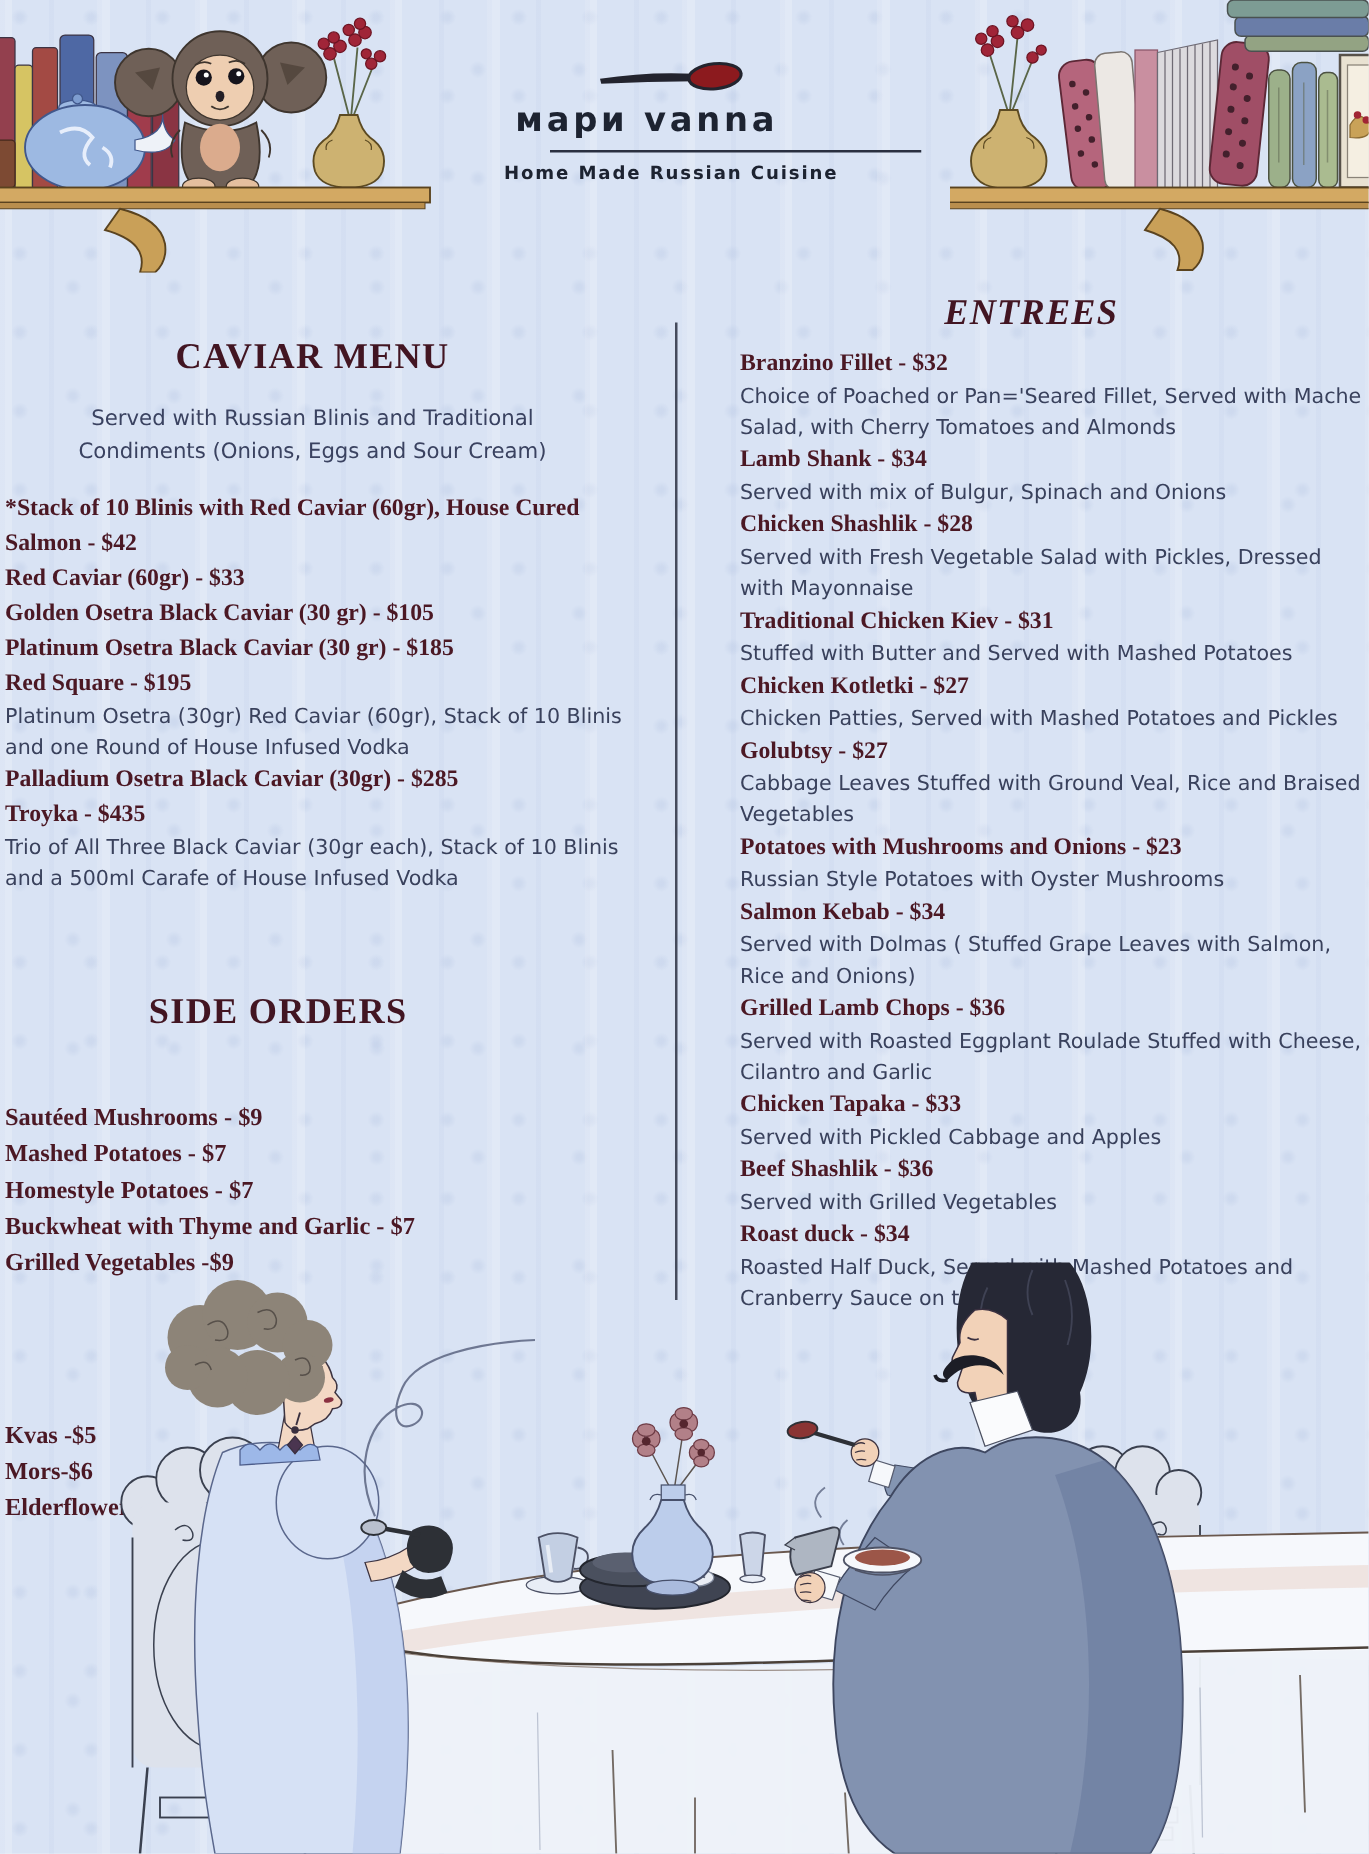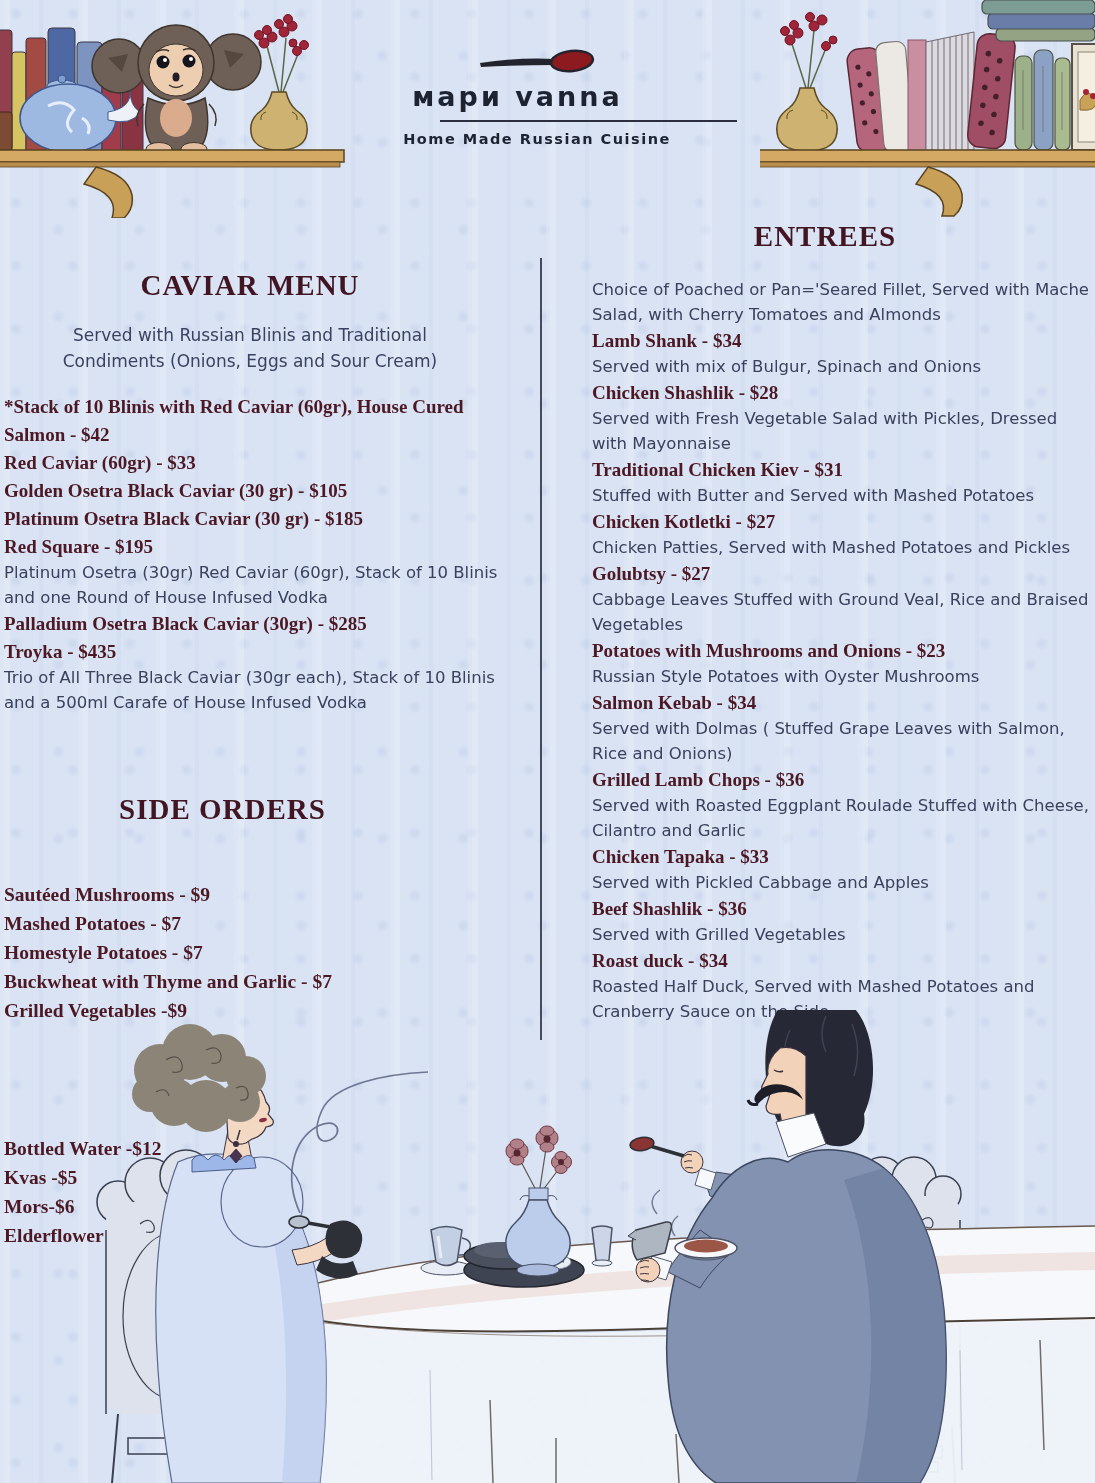--- a/index.html
+++ b/index.html
@@ -25,21 +25,21 @@
     left:402px; top:130px; width:270px; text-align:center;
     font:700 14.5px/1.3 "DejaVu Sans", sans-serif; letter-spacing:1.5px; color:#1d2331;
   }
   
   .sec-h{
     font:700 29px/1 "Liberation Serif","DejaVu Serif",serif;
     color:#421522; letter-spacing:1px; text-align:center;
   }
   .h-caviar{ left:0; top:271px; width:500px; }
   .h-sides { left:0; top:795px; width:445px; }
-  .h-entrees{ left:590px; top:222px; width:470px; }
+  .h-entrees{ left:590px; top:236px; width:470px;font-style:italic; }
   
   .note{
     left:20px; top:322px; width:460px; text-align:center;
     font:400 17px/1.55 "DejaVu Sans", sans-serif; color:#3a4260;
   }
   .caviar-items{ left:4px; top:393px; width:508px; }
   .caviar-items .name{ font:700 19px/28px "Liberation Serif","DejaVu Serif",serif; color:#4b1824; }
   .caviar-items .desc{ font:400 16.5px/24.5px "DejaVu Sans", sans-serif; color:#39415c; }
   .side-items{ left:4px; top:880px; width:470px; }
   .side-items .name, .bev-items .name{ font:700 19.5px/29px "Liberation Serif","DejaVu Serif",serif; color:#4b1824; }
@@ -244,29 +244,29 @@
   <div class="abs sec-h h-sides">SIDE ORDERS</div>
   <div class="abs side-items">
     <div class="name">Sautéed Mushrooms - $9</div>
     <div class="name">Mashed Potatoes - $7</div>
     <div class="name">Homestyle Potatoes - $7</div>
     <div class="name">Buckwheat with Thyme and Garlic - $7</div>
     <div class="name">Grilled Vegetables -$9</div>
   </div>
 
   <div class="abs bev-items">
-    <div class="name">Bottled Water -$12</div>
     <div class="name">Kvas -$5</div>
     <div class="name">Mors-$6</div>
     <div class="name">Elderflower Lemonade -$6</div>
   </div>
 
   <div class="abs sec-h h-entrees">ENTREES</div>
   <div class="abs entree-items">
     <div>
+      <div class="name">Branzino Fillet - $32</div>
       <div class="desc">Choice of Poached or Pan='Seared Fillet, Served with Mache Salad, with Cherry Tomatoes and Almonds</div>
     </div>
     <div>
       <div class="name">Lamb Shank - $34</div>
       <div class="desc">Served with mix of Bulgur, Spinach and Onions</div>
     </div>
     <div>
       <div class="name">Chicken Shashlik - $28</div>
       <div class="desc">Served with Fresh Vegetable Salad with Pickles, Dressed with Mayonnaise</div>
     </div>

